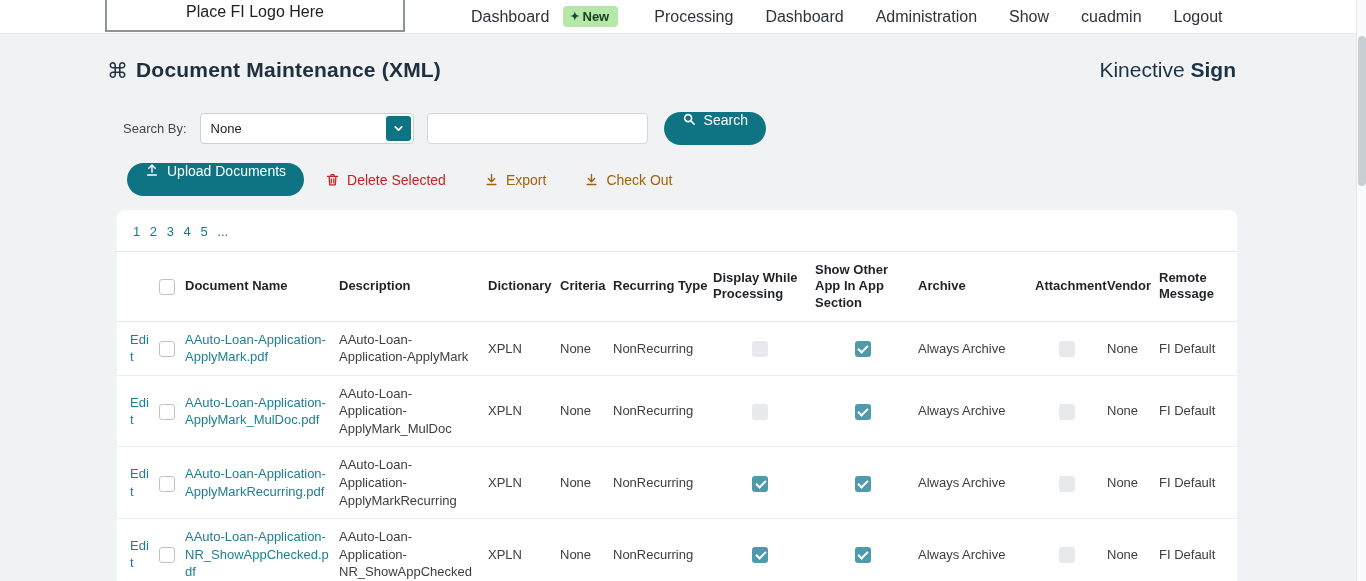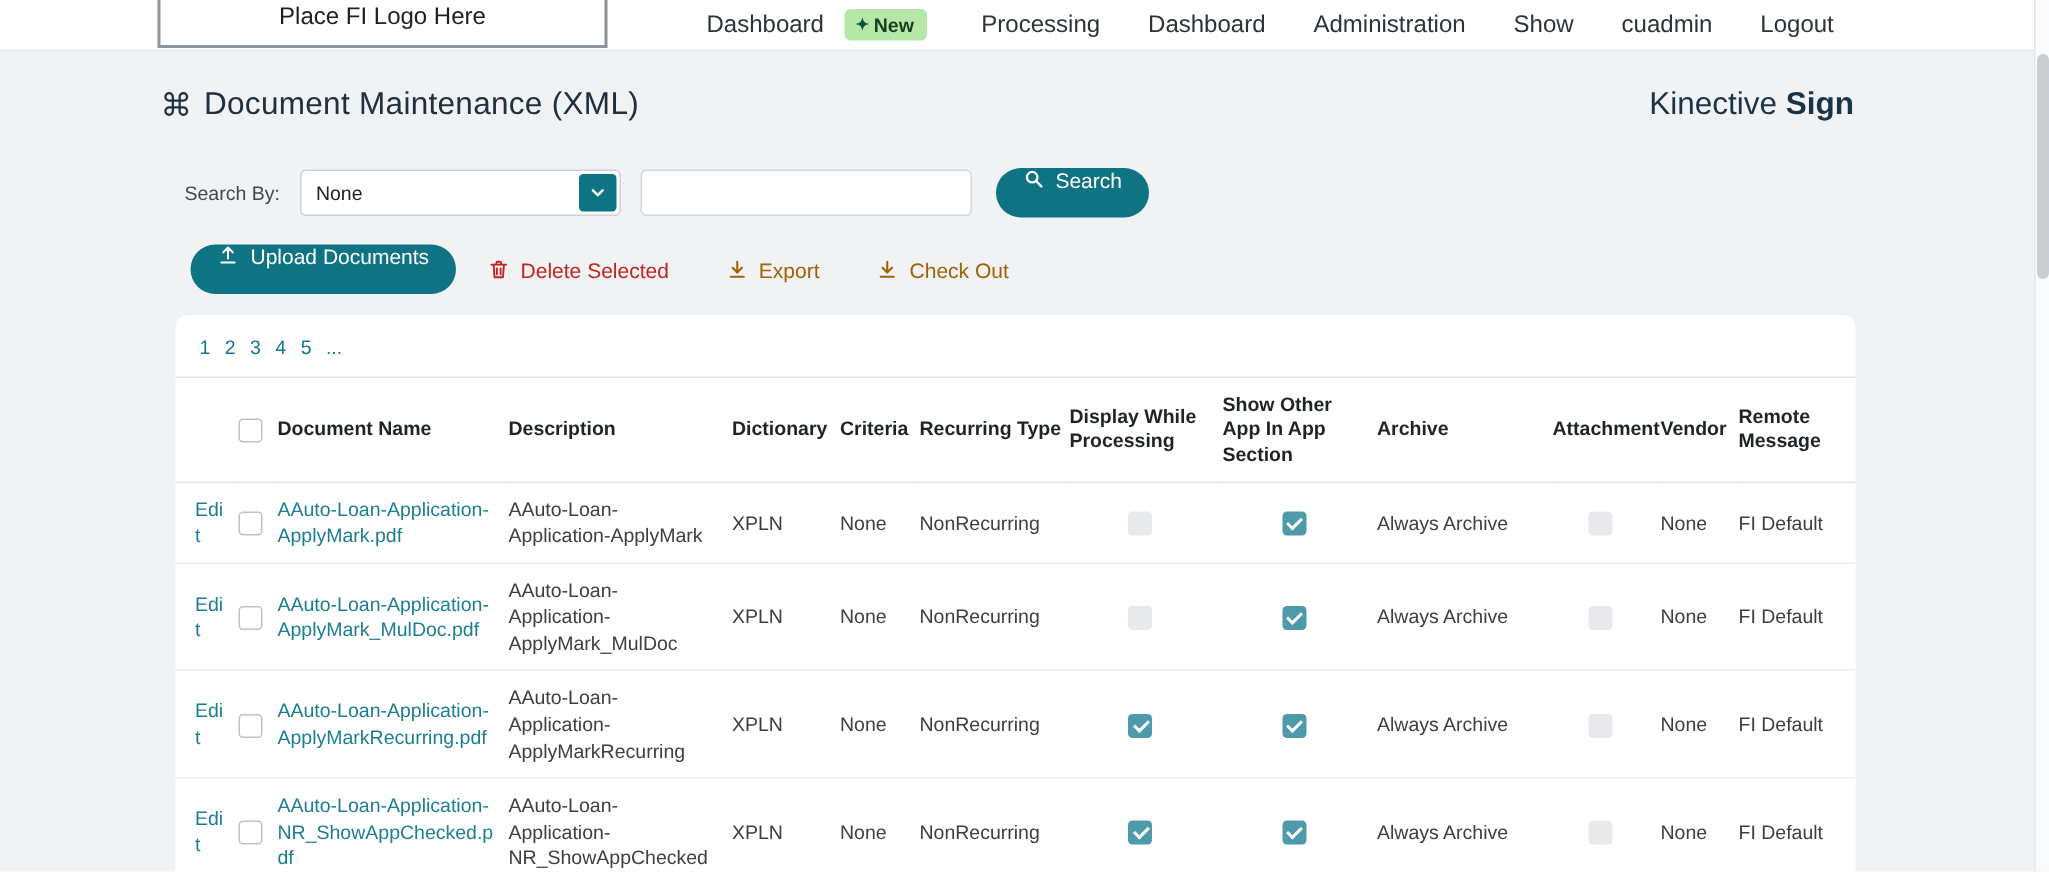--- a/index.html
+++ b/index.html
@@ -43,21 +43,21 @@
     margin:0 36px 0 -18px;
   }
   .new-badge .spark { font-size:11px; color:#0e4d3a; }
   
   .title-row {
     margin:24px 130px 0 107px;
     display:flex; align-items:center; justify-content:space-between;
   }
   .page-title { display:flex; align-items:center; gap:8px; }
   .cmd-icon { font-size:21px; color:#20303e; line-height:1; }
-  .title-text { font-size:21px; font-weight:normal; color:#20303e; letter-spacing:.2px; }
+  .title-text { font-size:21px; font-weight:bold; color:#20303e; letter-spacing:.2px; }
   .brand { font-size:21px; color:#1b3347; }
   .brand b { font-weight:bold; }
   
   .search-row {
     margin:30px 0 0 123px;
     display:flex; align-items:center;
   }
   .search-label { font-size:13px; color:#42484d; margin-right:13px; }
   .select-box {
     width:214px; height:31px; background:#fff;

